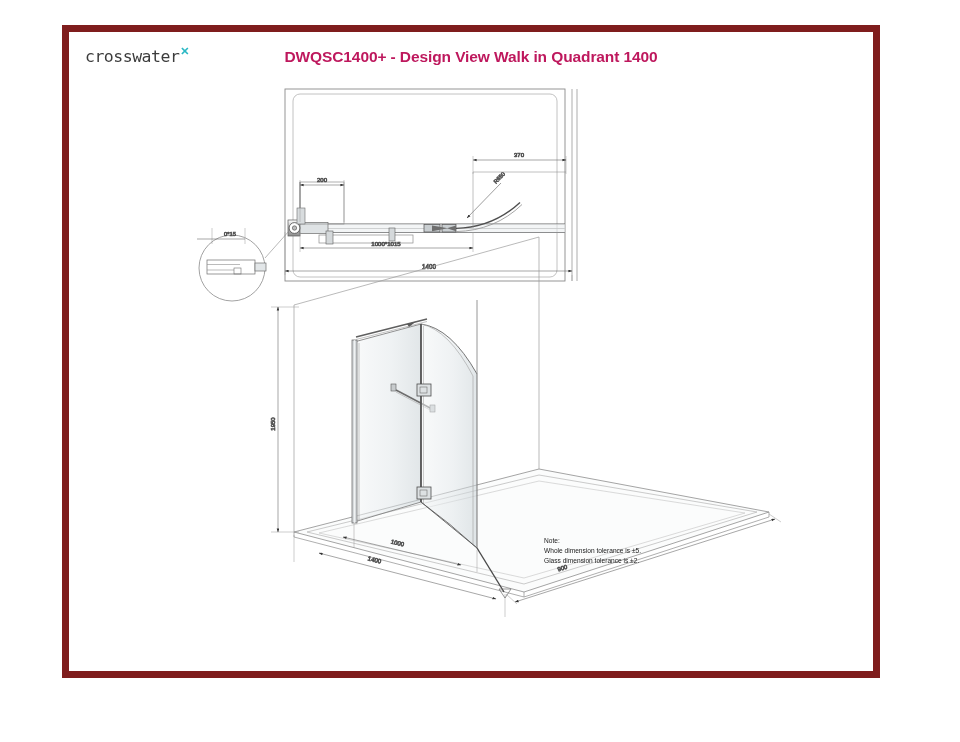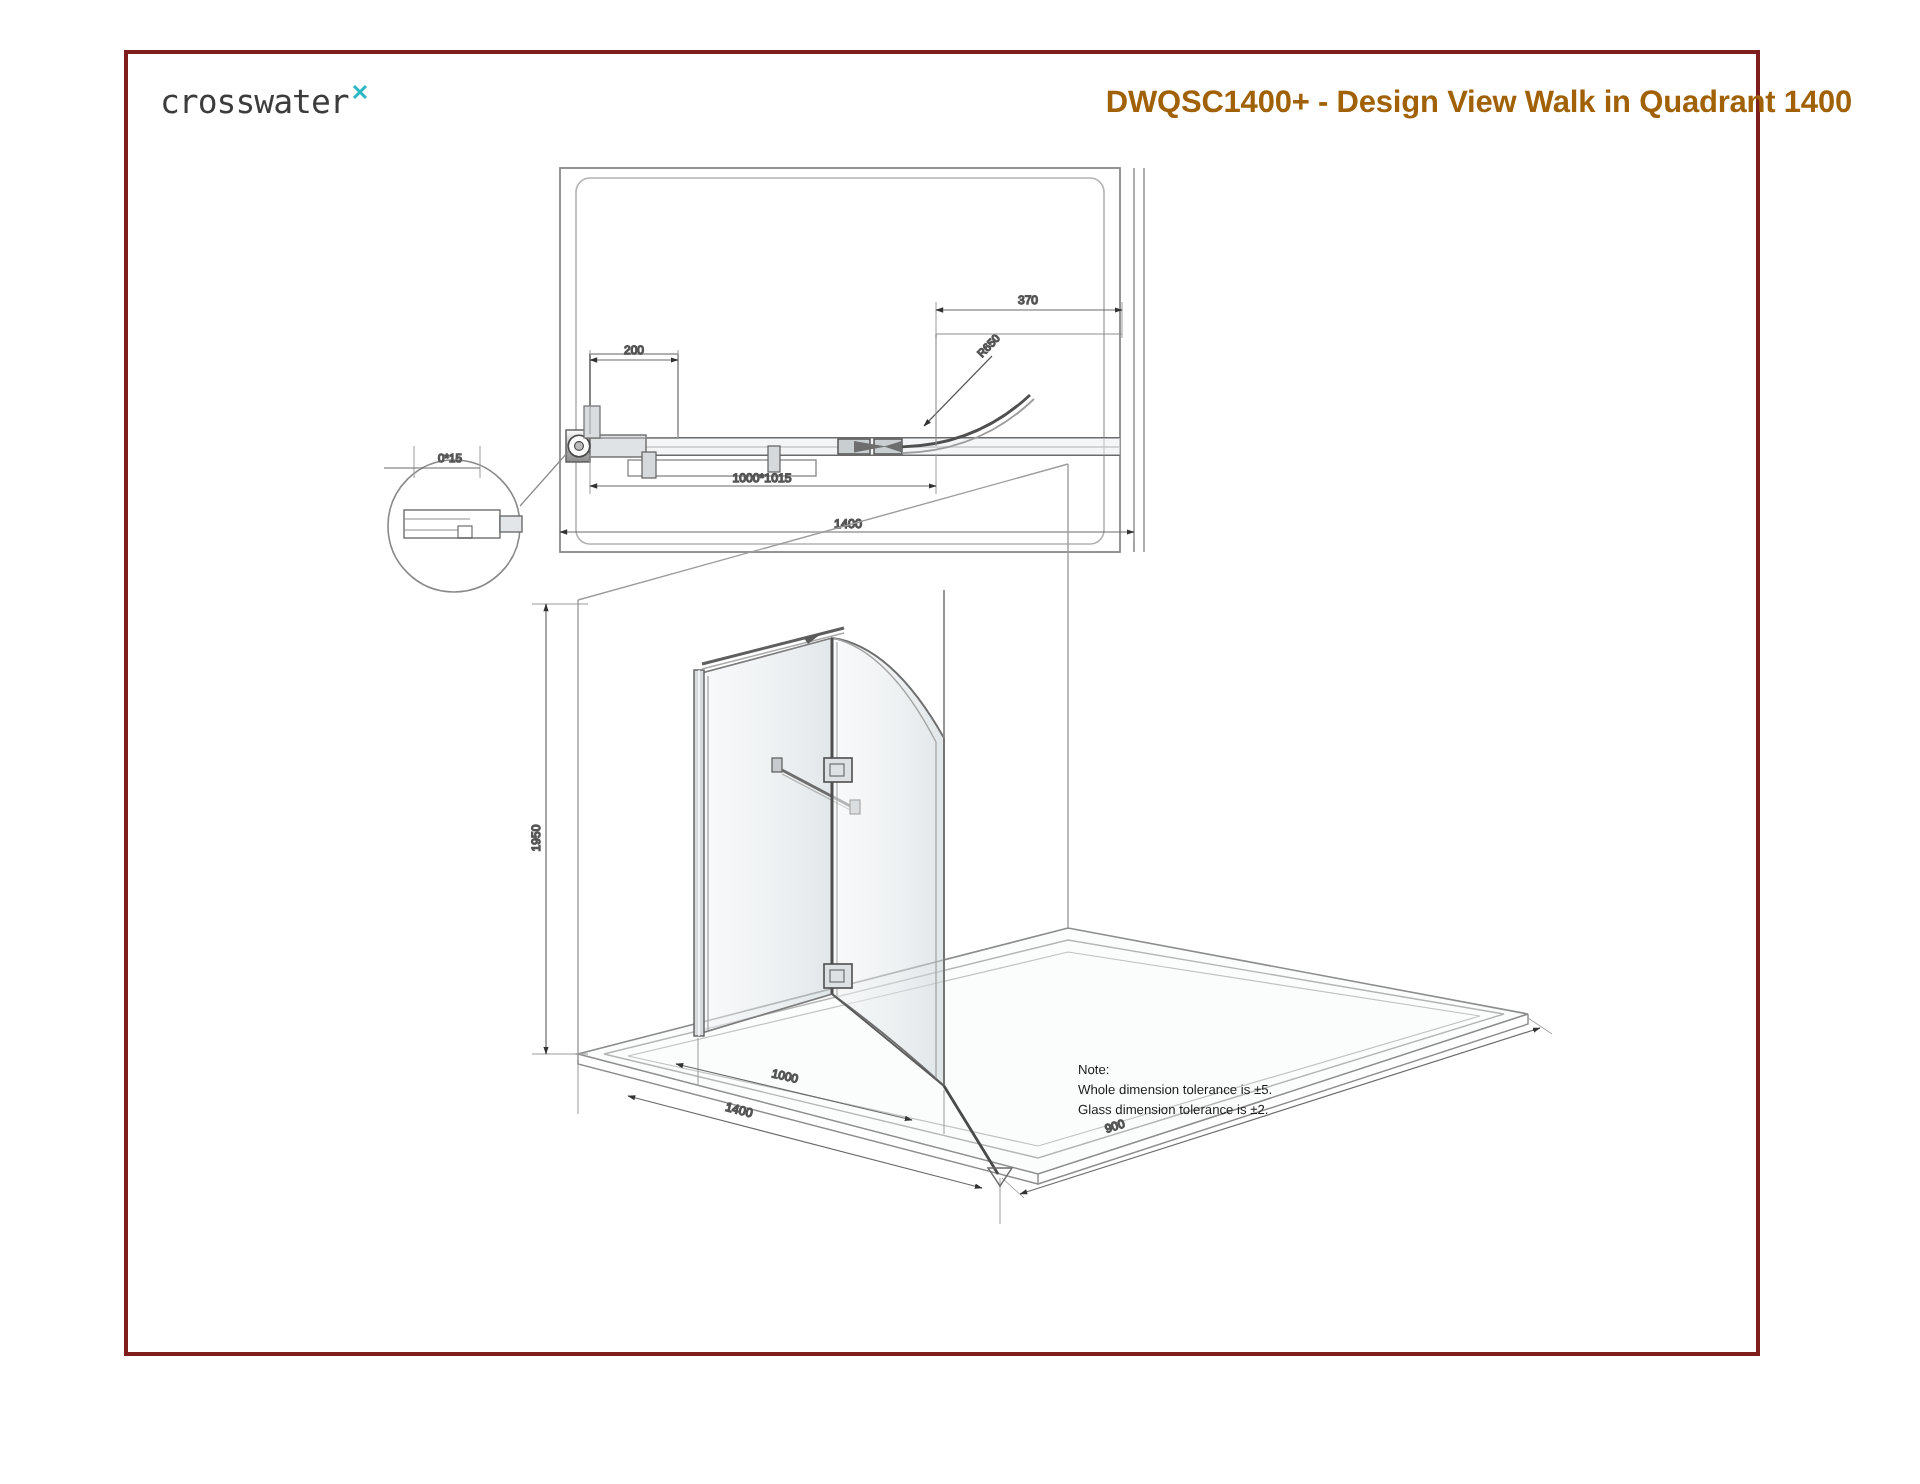--- a/index.html
+++ b/index.html
@@ -7,42 +7,41 @@
     width:960px;height:742px;
     background:#ffffff;
     font-family:"Liberation Sans", sans-serif;
     overflow:hidden;
     position:relative;
   }
   #sheet{
     position:absolute;
     left:62px;top:25px;
     width:818px;height:653px;
-    border:2px solid #7f1d1d;
+    border:7px solid #7f1d1d;
     background:#fff;
     box-sizing:border-box;
   }
   #logo{
     position:absolute;left:16px;top:13px;
     font-family:"DejaVu Sans Mono", monospace;
     font-size:16.5px;letter-spacing:-0.5px;
     color:#3c3c3c;white-space:nowrap;
   }
   #logo .mark{
     color:#2bb8c4;font-size:11px;
     vertical-align:super;
     font-family:"Liberation Sans",sans-serif;
     font-weight:bold;margin-left:1px;
   }
   #title{
     position:absolute;left:0;top:16px;width:100%;
-    text-align:right;
-    font-size:15.5px;font-weight:bold;color:#a16207;
+    text-align:center;
+    font-size:15.5px;font-weight:bold;color:#be185d;
     letter-spacing:-0.1px;
-    padding-left:48px;
   }
   #drawing{position:absolute;left:0;top:0;width:818px;height:653px;}
   .notebox{
     position:absolute;left:475px;top:504px;
     font-size:6.6px;color:#1a1a1a;line-height:1.55;
     white-space:nowrap;
   }
 </style>
 </head>
 <body>

